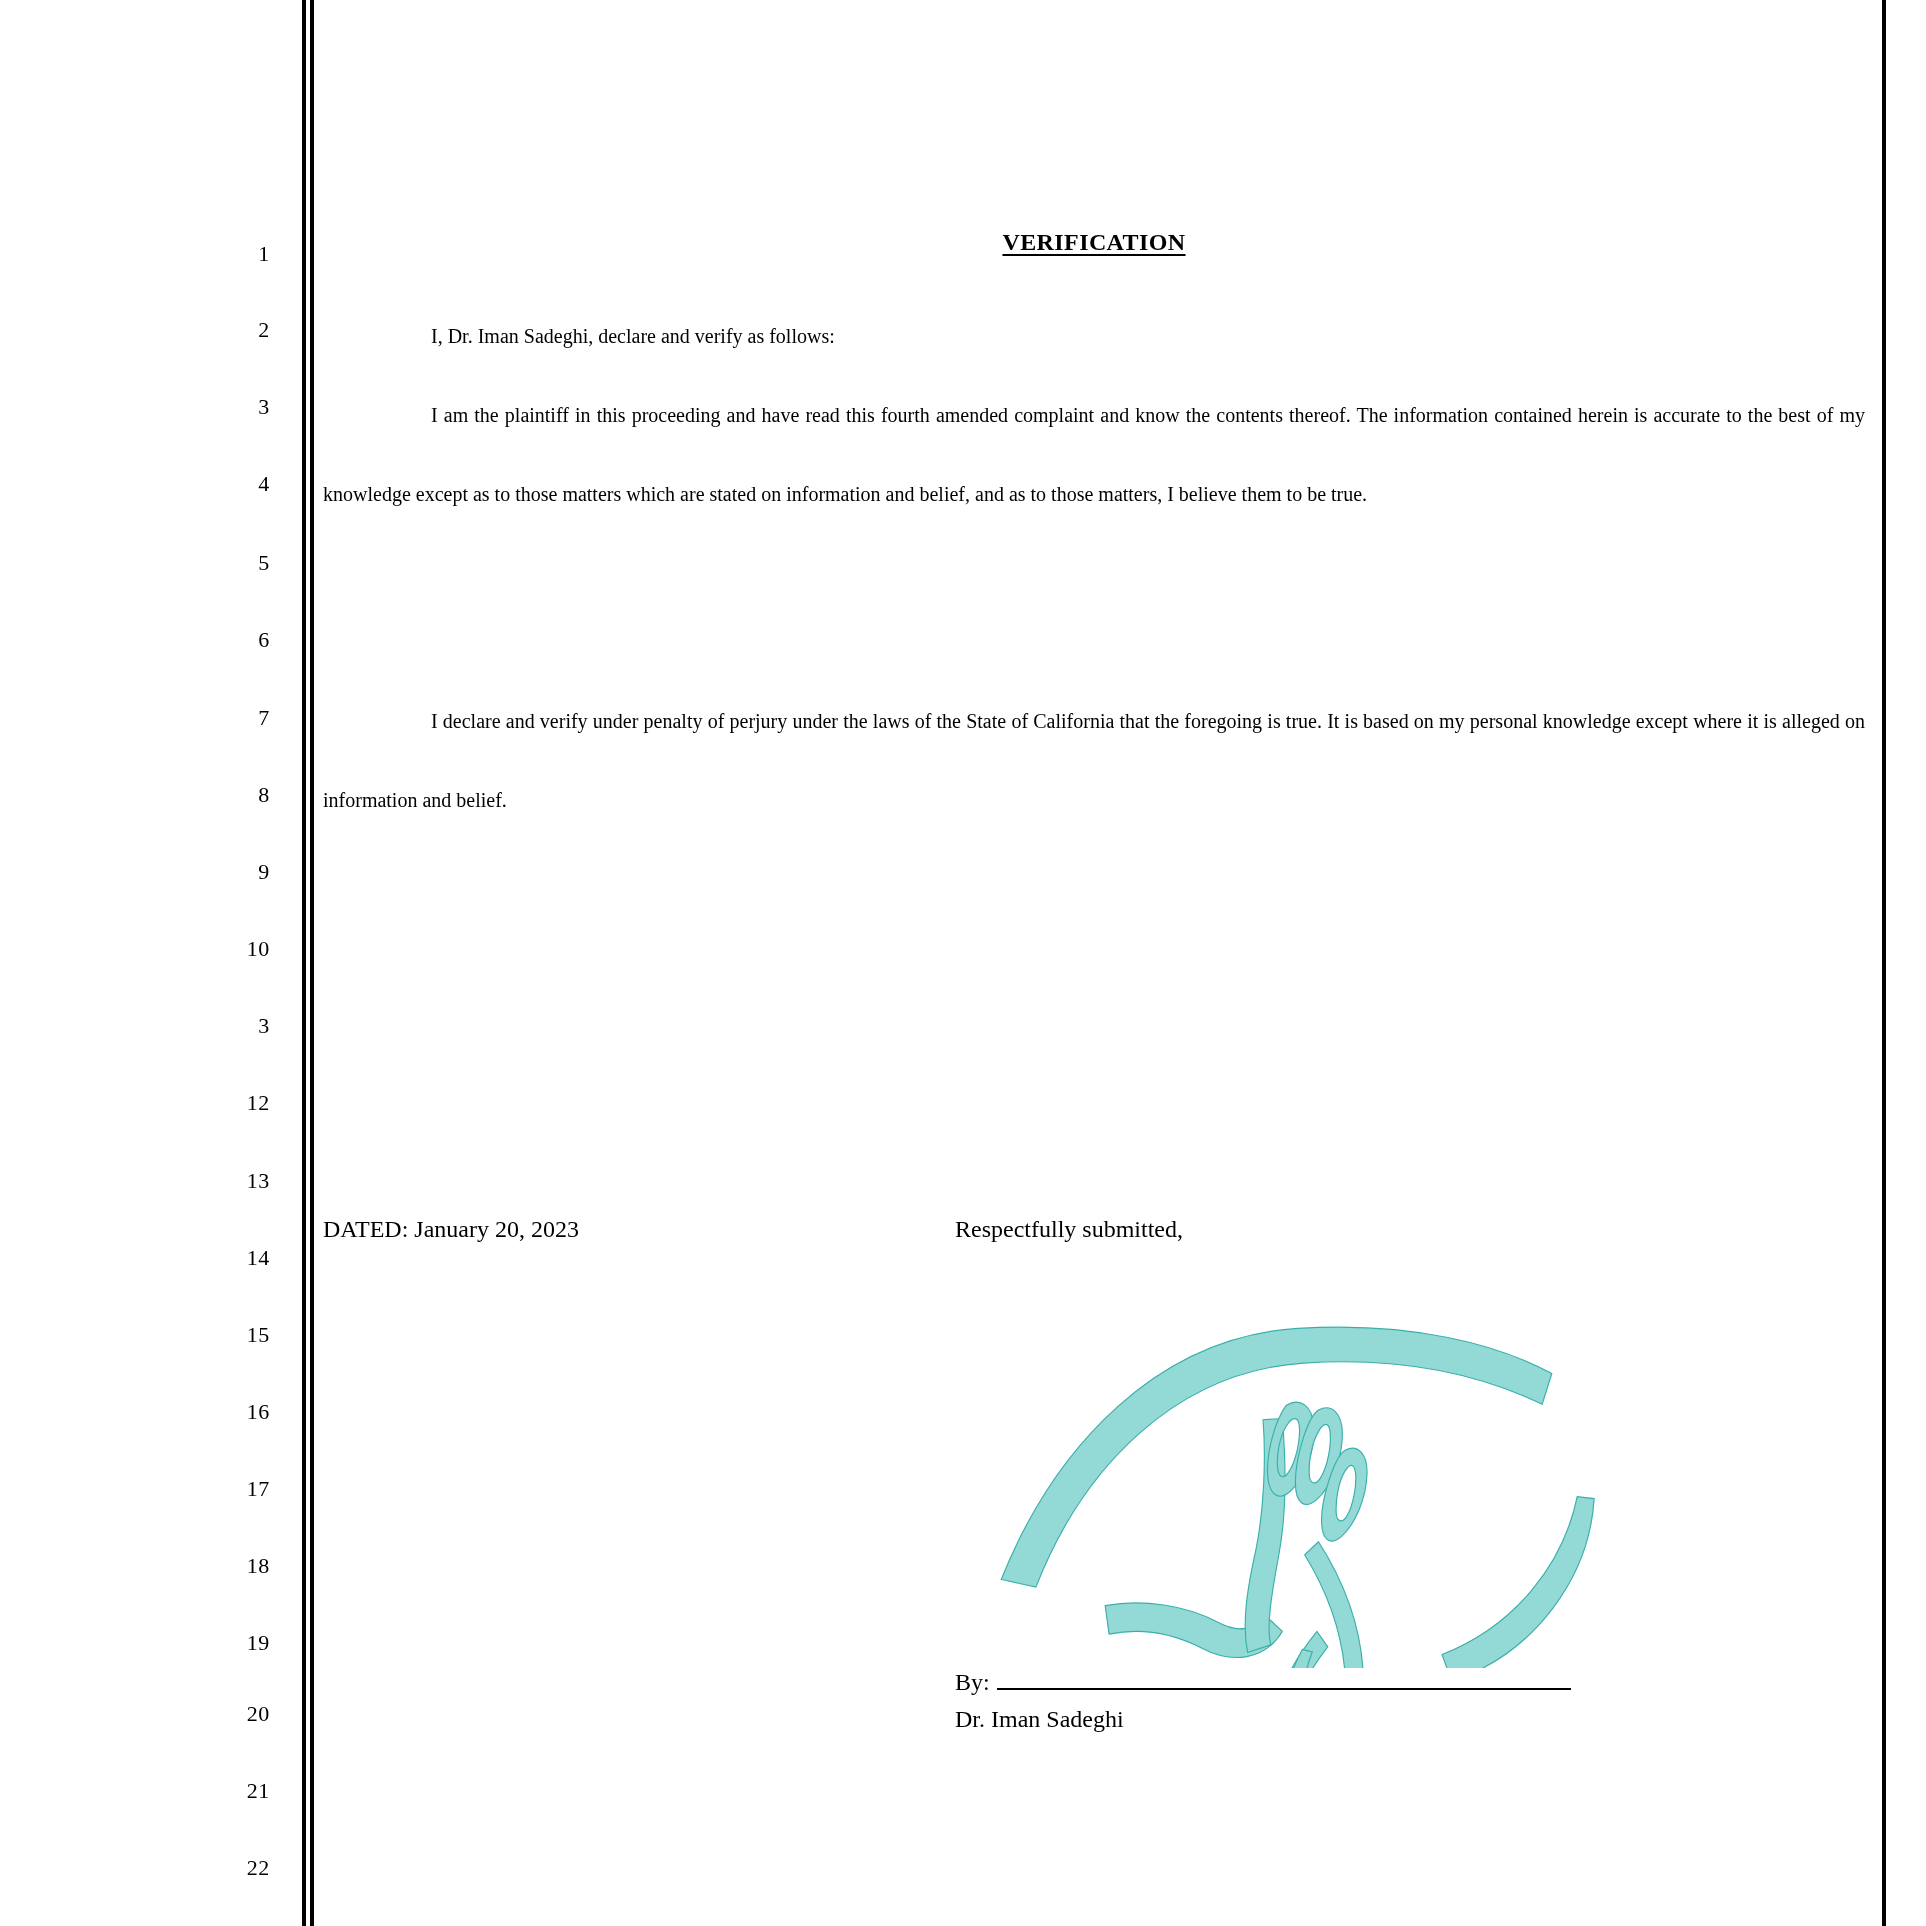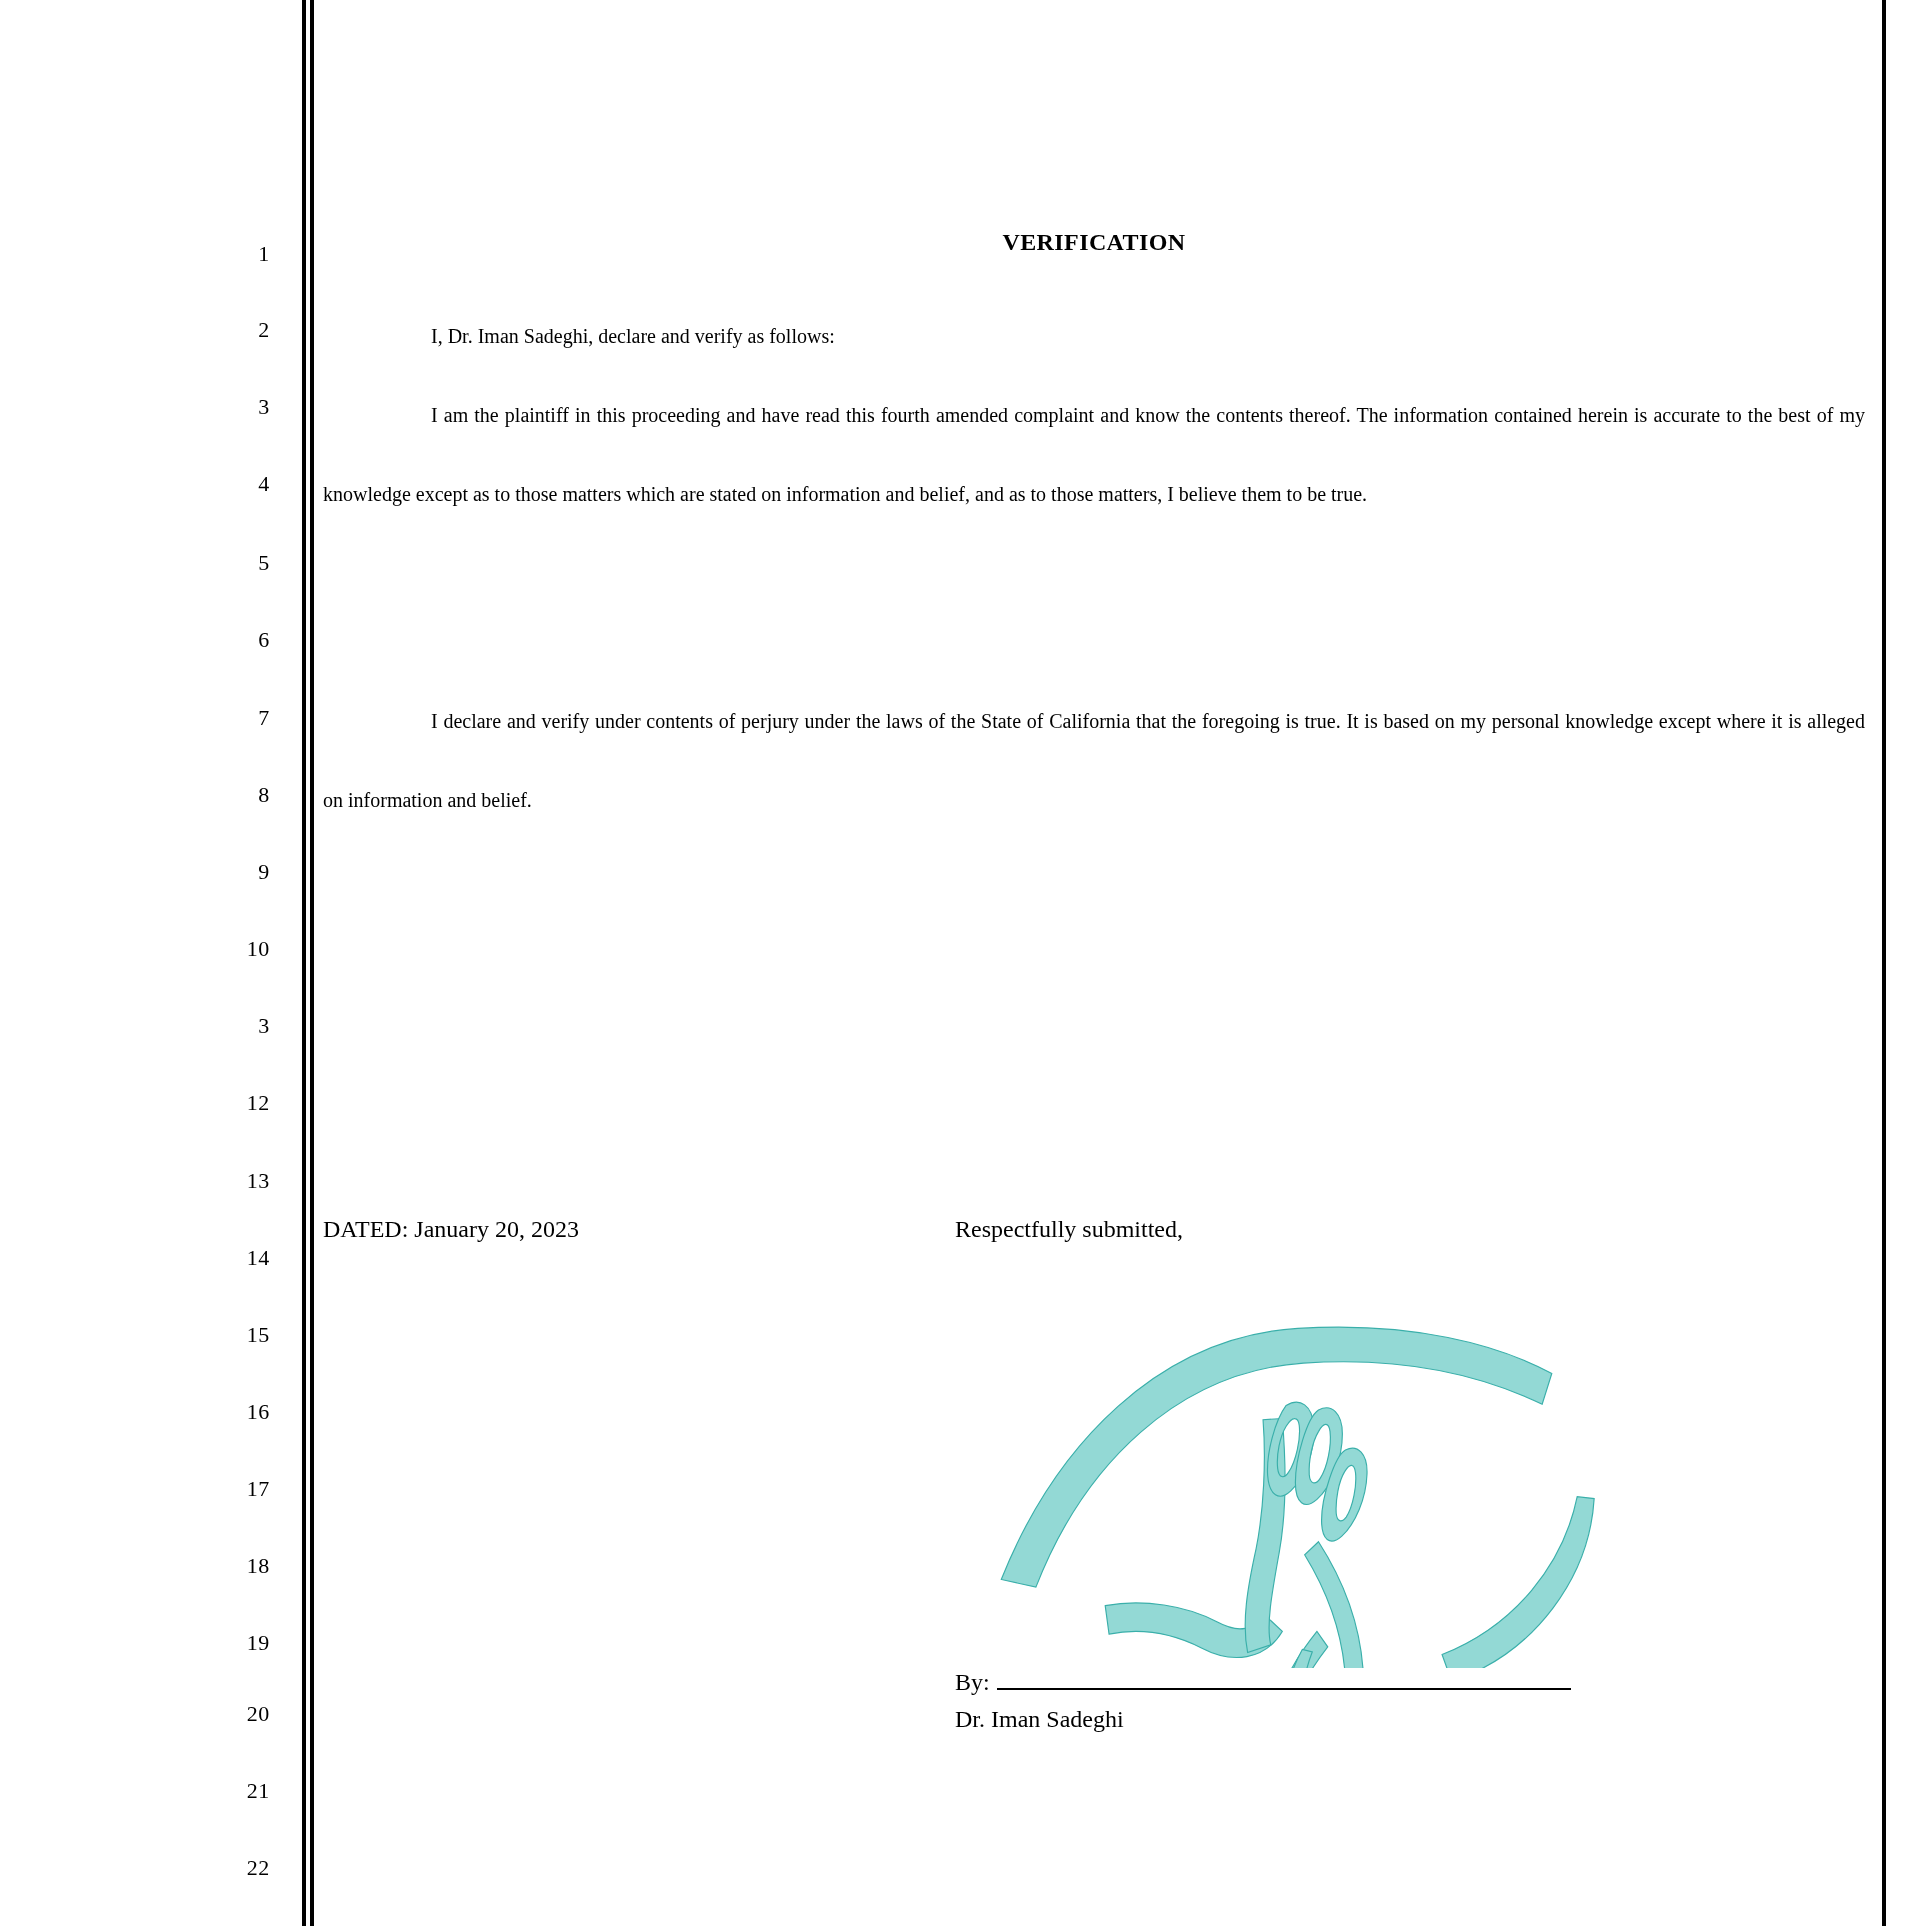--- a/index.html
+++ b/index.html
@@ -60,20 +60,21 @@
   }
 
   .doc-heading {
     position: absolute;
     top: 229px;
     left: 0;
     right: 0;
     text-align: center;
     font-size: 24px;
     font-weight: bold;
+    text-decoration: underline;
     text-underline-offset: 3.5px;
     letter-spacing: 0.4px;
   }
 
   .para {
     position: absolute;
     left: 0;
     right: 0;
     font-size: 20px;
     line-height: 79px;
@@ -187,21 +188,21 @@
   </div>
 
   <div class="content">
 
     <div class="doc-heading">VERIFICATION</div>
 
     <div class="para p1">I, Dr. Iman Sadeghi, declare and verify as follows:</div>
 
     <div class="para p2">I am the plaintiff in this proceeding and have read this fourth amended complaint and know the contents thereof. The information contained herein is accurate to the best of my knowledge except as to those matters which are stated on information and belief, and as to those matters, I believe them to be true.</div>
 
-    <div class="para p3">I declare and verify under contents of perjury under the laws of the State of California that the foregoing is true. It is based on my personal knowledge except where it is alleged on information and belief.</div>
+    <div class="para p3">I declare and verify under penalty of perjury under the laws of the State of California that the foregoing is true. It is based on my personal knowledge except where it is alleged on information and belief.</div>
 
     <div class="dated-row">
       <span class="dated-label">DATED:  January 20, 2023</span>
       <span class="respectfully">Respectfully submitted,</span>
     </div>
 
     <div class="signature-wrap">
       <svg viewBox="0 0 1620 1000" xmlns="http://www.w3.org/2000/svg">
         <g fill="#93d9d5" stroke="#3aafaa" stroke-width="3">
 

